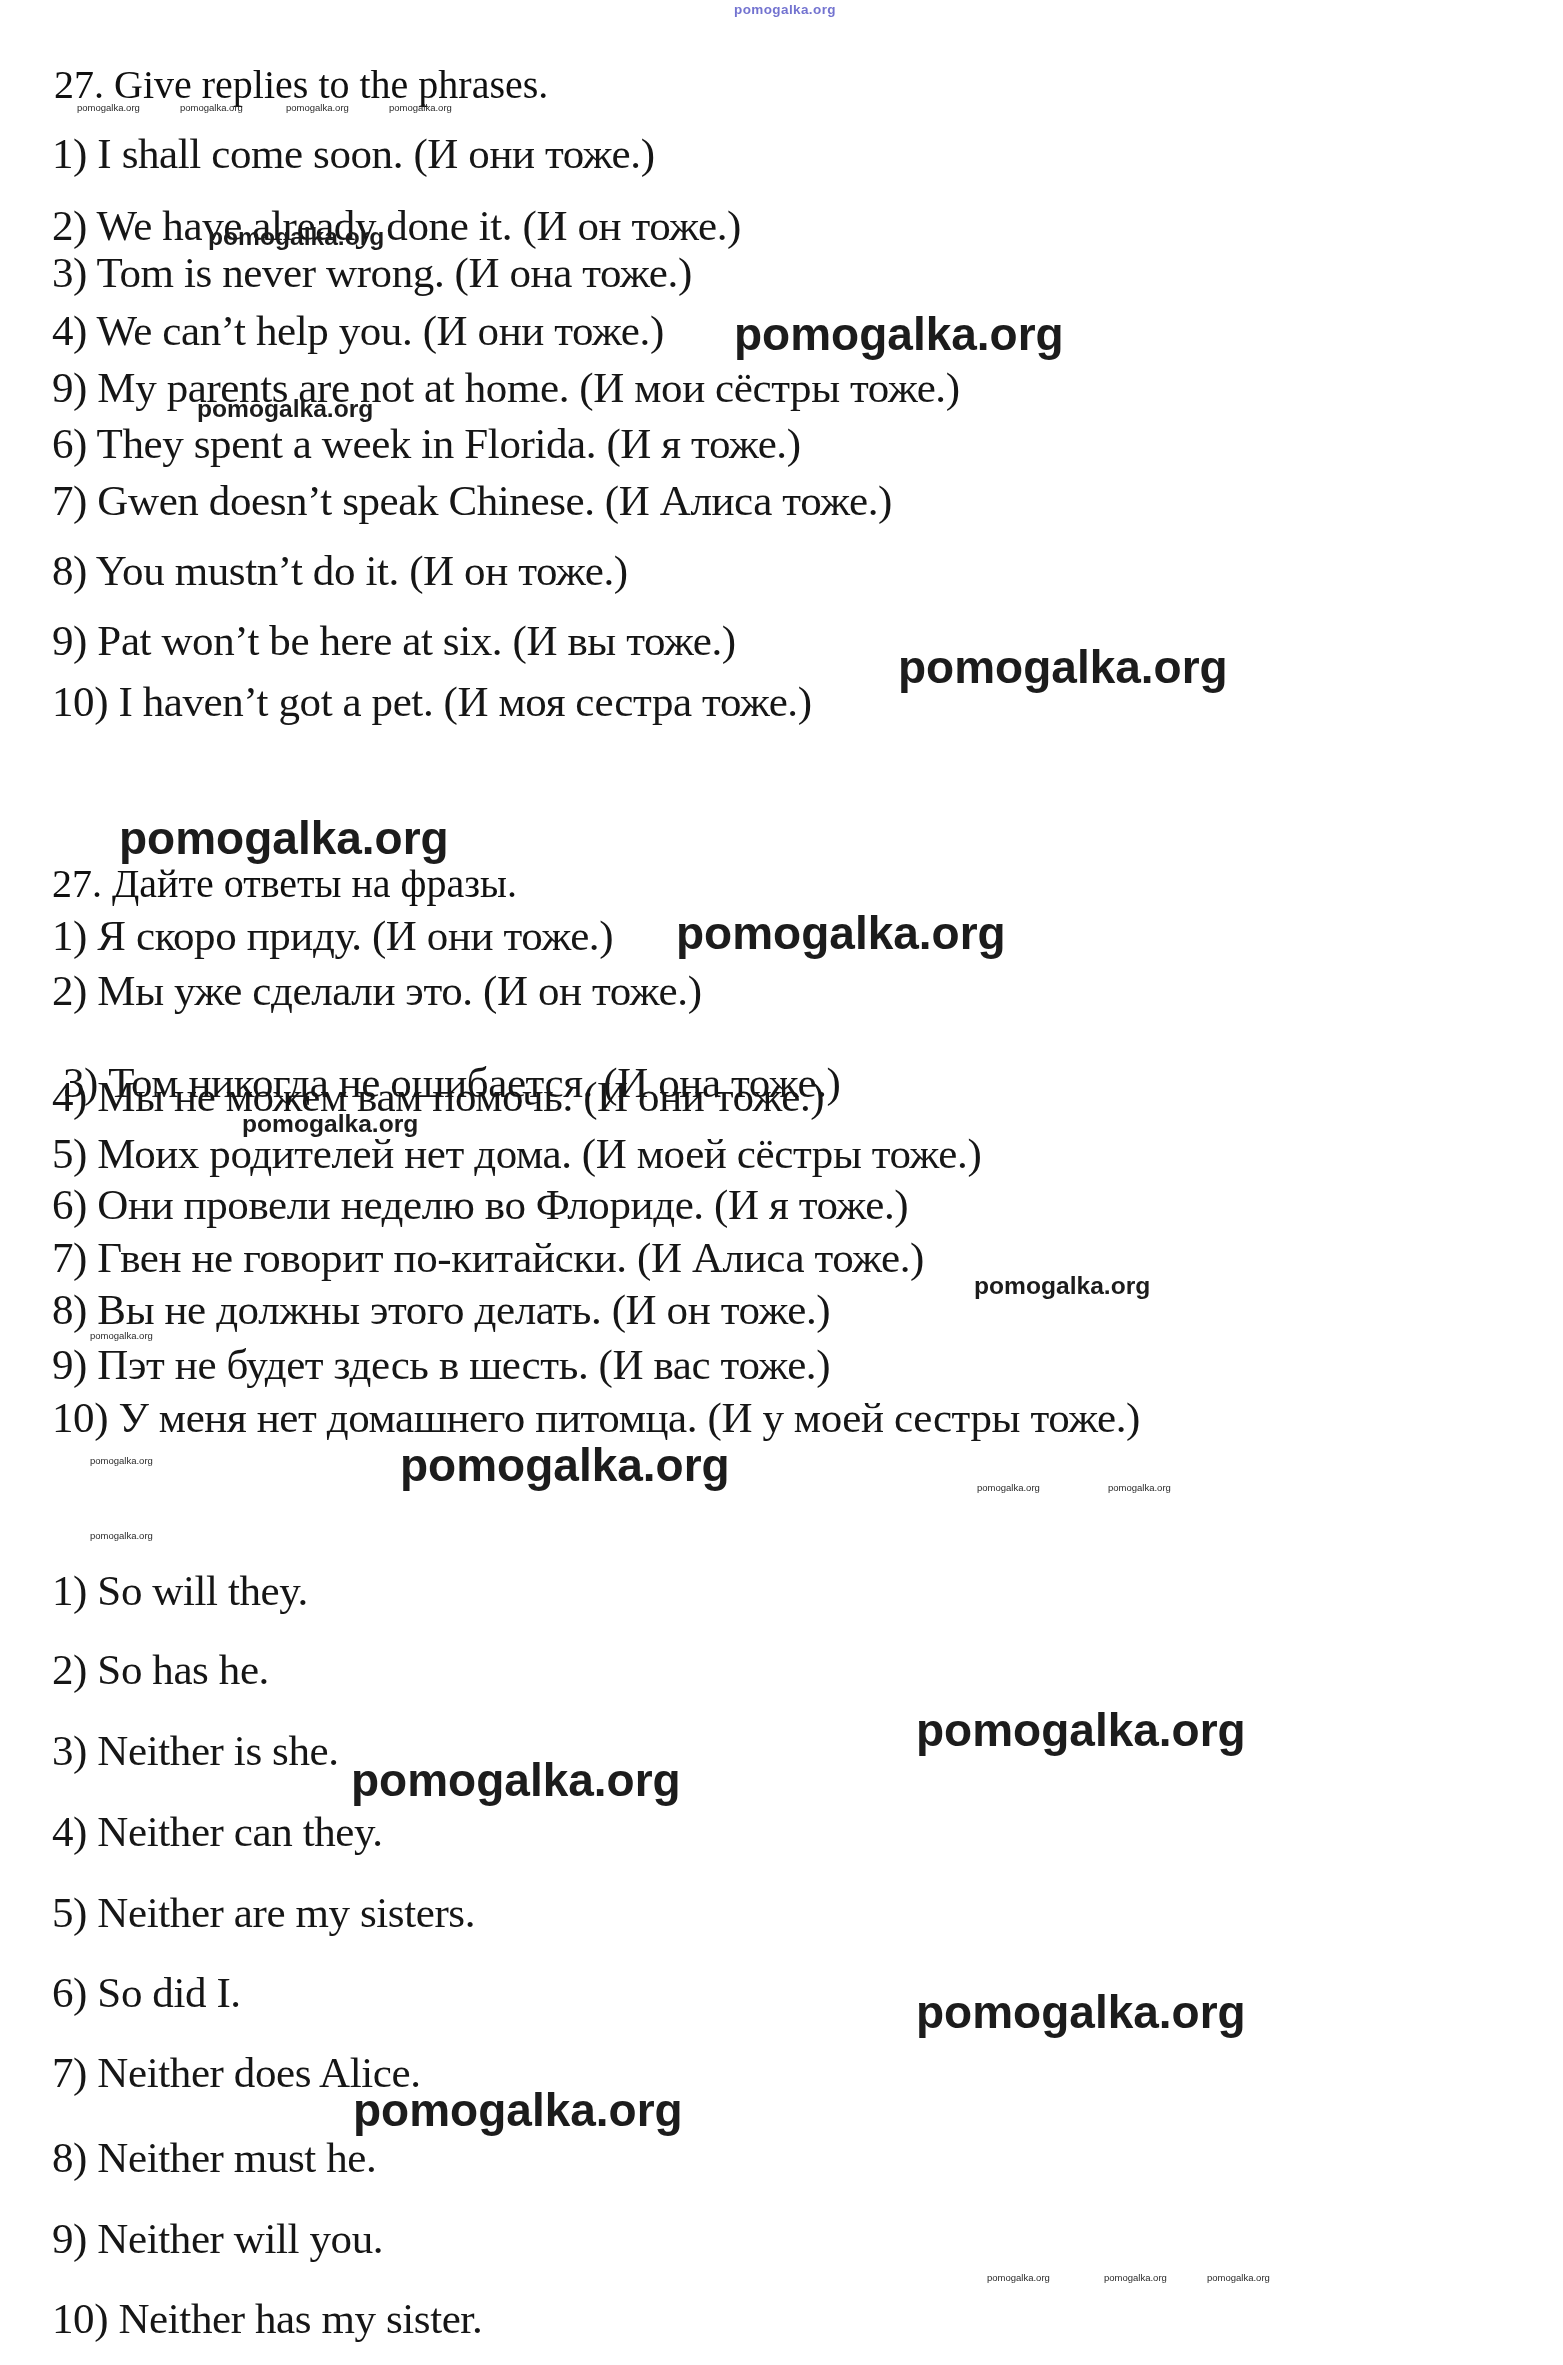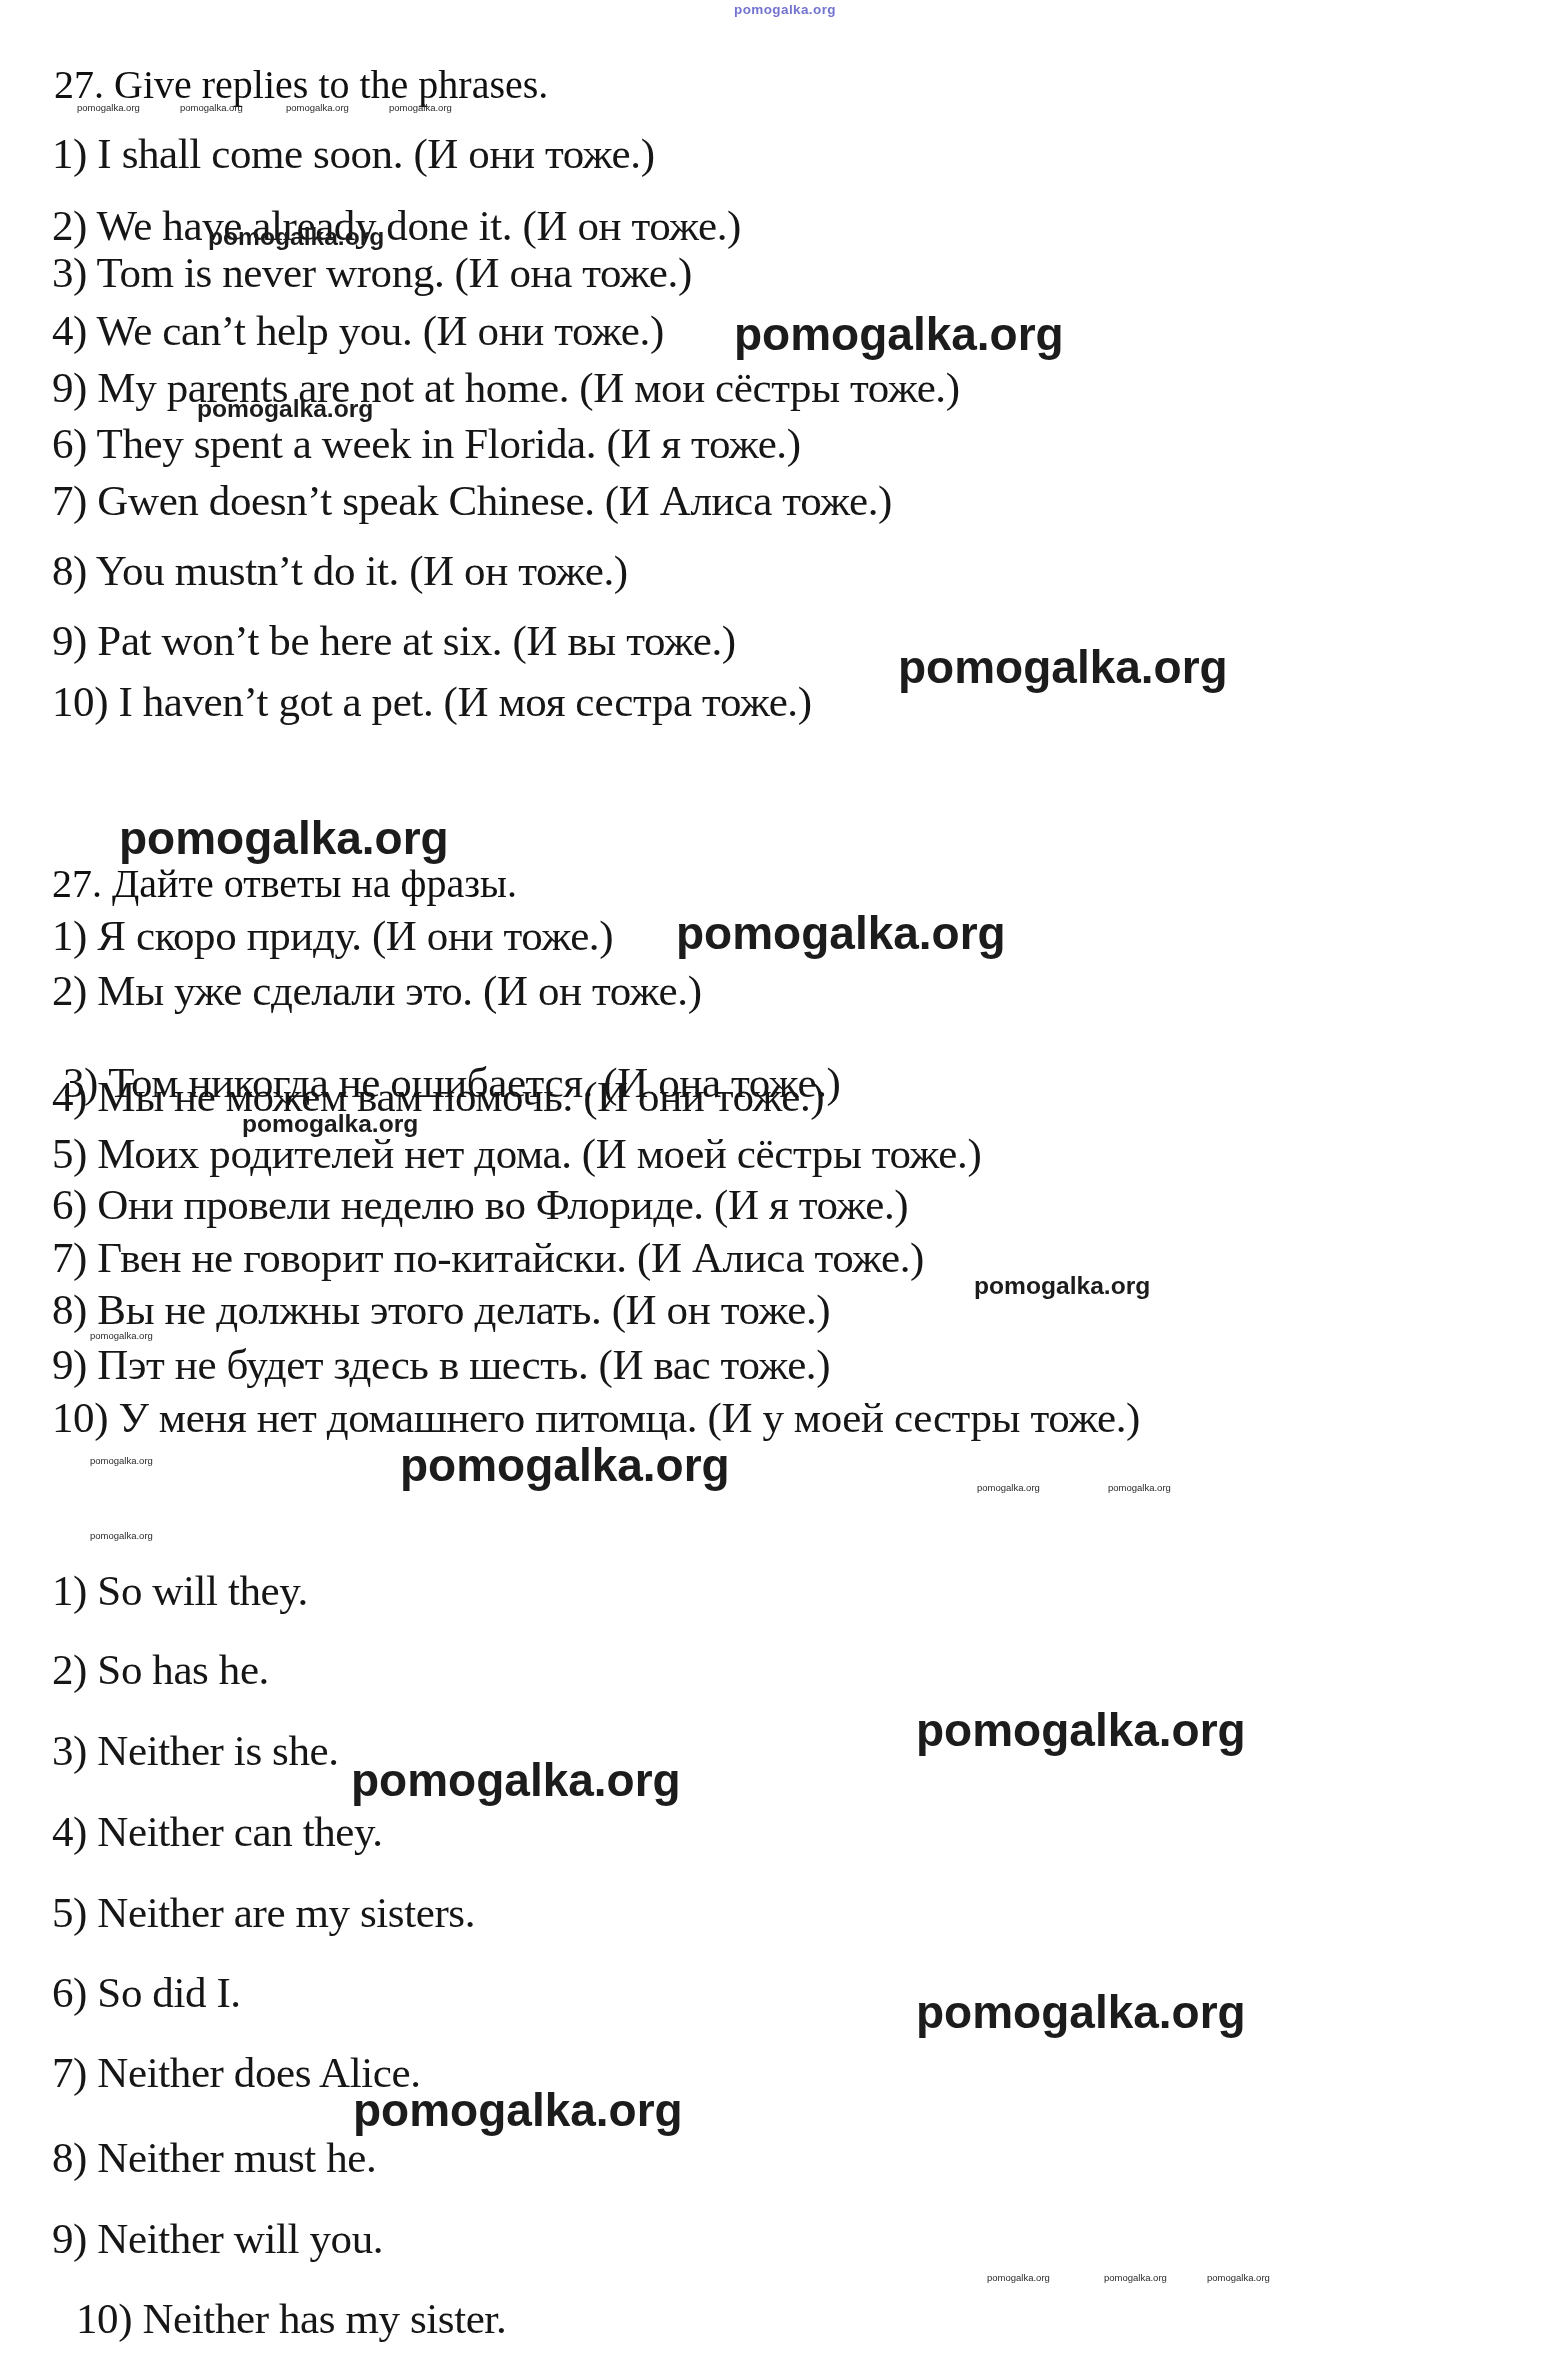--- a/index.html
+++ b/index.html
@@ -105,14 +105,14 @@
 <div class="line" style="left:52px; top:1891px;">5) Neither are my sisters.</div>
 <div class="line" style="left:52px; top:1971px;">6) So did I.</div>
 <div class="wm big" style="left:916px; top:1989px;">pomogalka.org</div>
 <div class="line" style="left:52px; top:2051px;">7) Neither does Alice.</div>
 <div class="wm big" style="left:353px; top:2087px;">pomogalka.org</div>
 <div class="line" style="left:52px; top:2136px;">8) Neither must he.</div>
 <div class="line" style="left:52px; top:2217px;">9) Neither will you.</div>
 <span class="wm tiny" style="left:987px; top:2273px;">pomogalka.org</span>
 <span class="wm tiny" style="left:1104px; top:2273px;">pomogalka.org</span>
 <span class="wm tiny" style="left:1207px; top:2273px;">pomogalka.org</span>
-<div class="line" style="left:52px; top:2297px;margin-left:24px;">10) Neither has my sister.</div>
+<div class="line" style="left:52px; top:2297px;">10) Neither has my sister.</div>
 
 
 </body></html>

